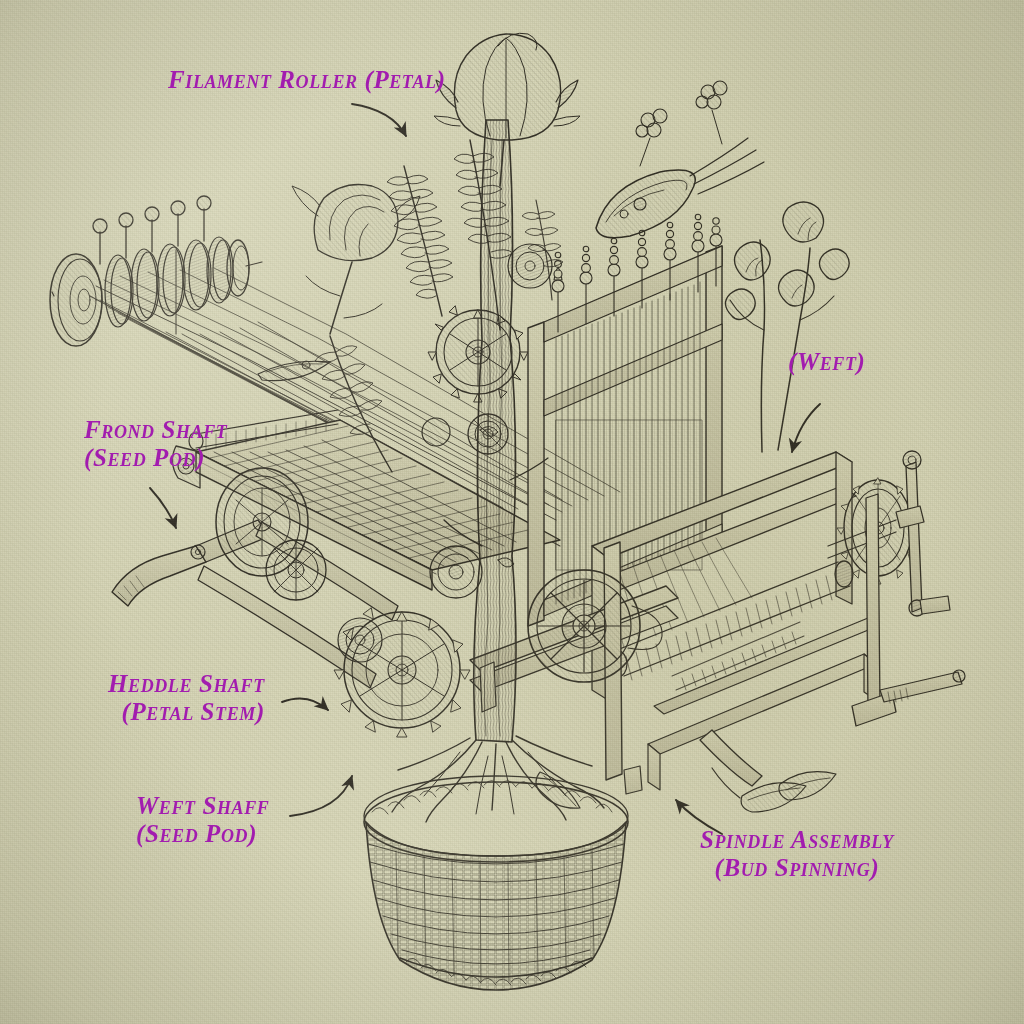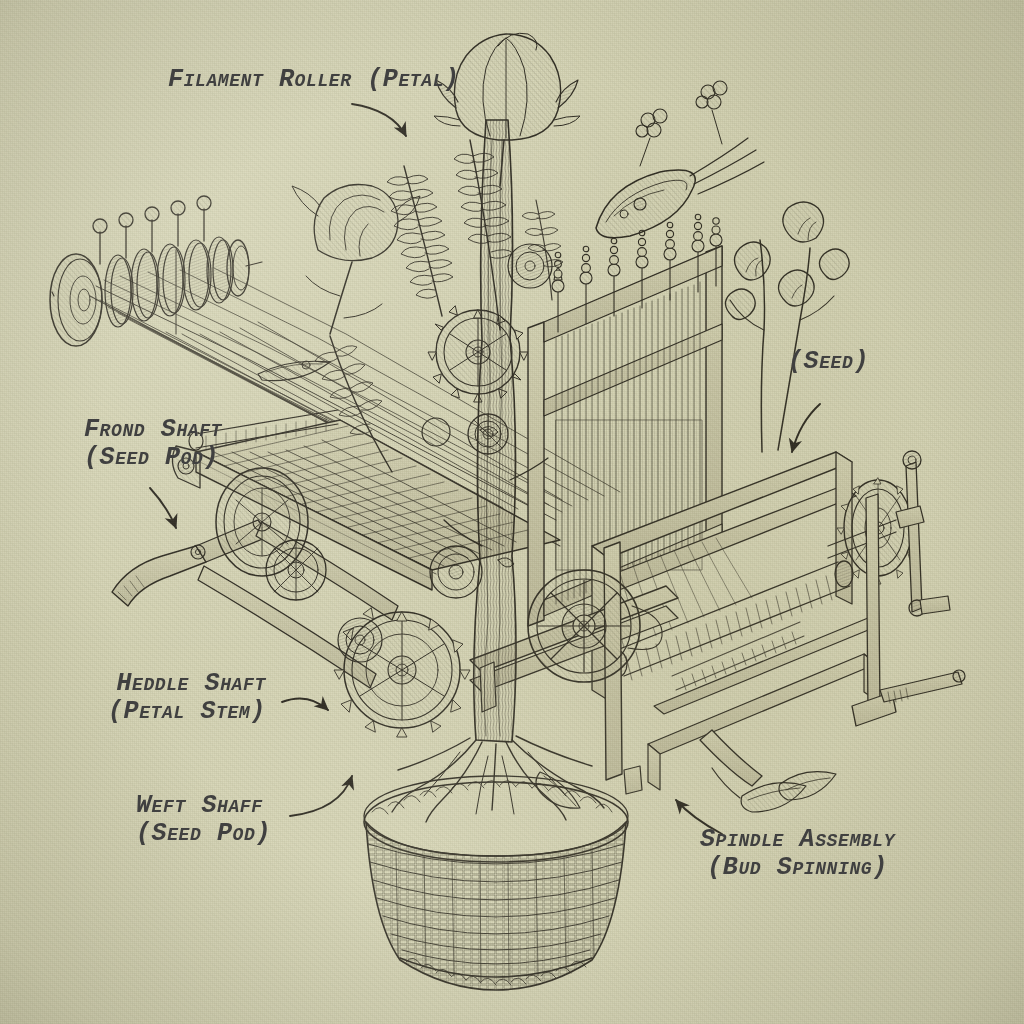--- a/index.html
+++ b/index.html
@@ -41,22 +41,22 @@
     inset: 0;
     pointer-events: none;
     background: radial-gradient(ellipse 78% 78% at 50% 48%,
       rgba(0,0,0,0) 52%, rgba(70,66,42,.12) 84%, rgba(55,52,30,.22) 100%);
   }
   svg.art { position: absolute; inset: 0; width: 1024px; height: 1024px; }
 
   
   .label {
     position: absolute;
-    color: #404040;
-    font-family: Liberation Mono, monospace;
+    color: #a21caf;
+    font-family: Liberation Serif, serif;
     font-style: italic;
     font-weight: 700;
     font-variant: small-caps;
     letter-spacing: .6px;
     line-height: 1.12;
     white-space: nowrap;
     text-shadow: 0 0 1px rgba(211,210,179,.5);
   }
   .label .l1 { display: block; font-size: 25px; }
   .label .l2 { display: block; font-size: 25px; }
@@ -883,21 +883,21 @@
 
   <div class="paper-grain"></div>
   <div class="paper-blotch"></div>
   <div class="paper-vignette"></div>
 
   <div class="label lbl-filament">
     <span class="l1">Filament Roller (Petal)</span>
   </div>
 
   <div class="label lbl-spinning">
-    <span class="l2">(Seed)</span>
+    <span class="l2">(Weft)</span>
   </div>
 
   <div class="label lbl-weft-top">
     <span class="l1">Frond Shaft</span>
     <span class="l2">(Seed Pod)</span>
   </div>
 
   <div class="label lbl-heddle">
     <span class="l1">Heddle Shaft</span>
     <span class="l2">(Petal Stem)</span>

